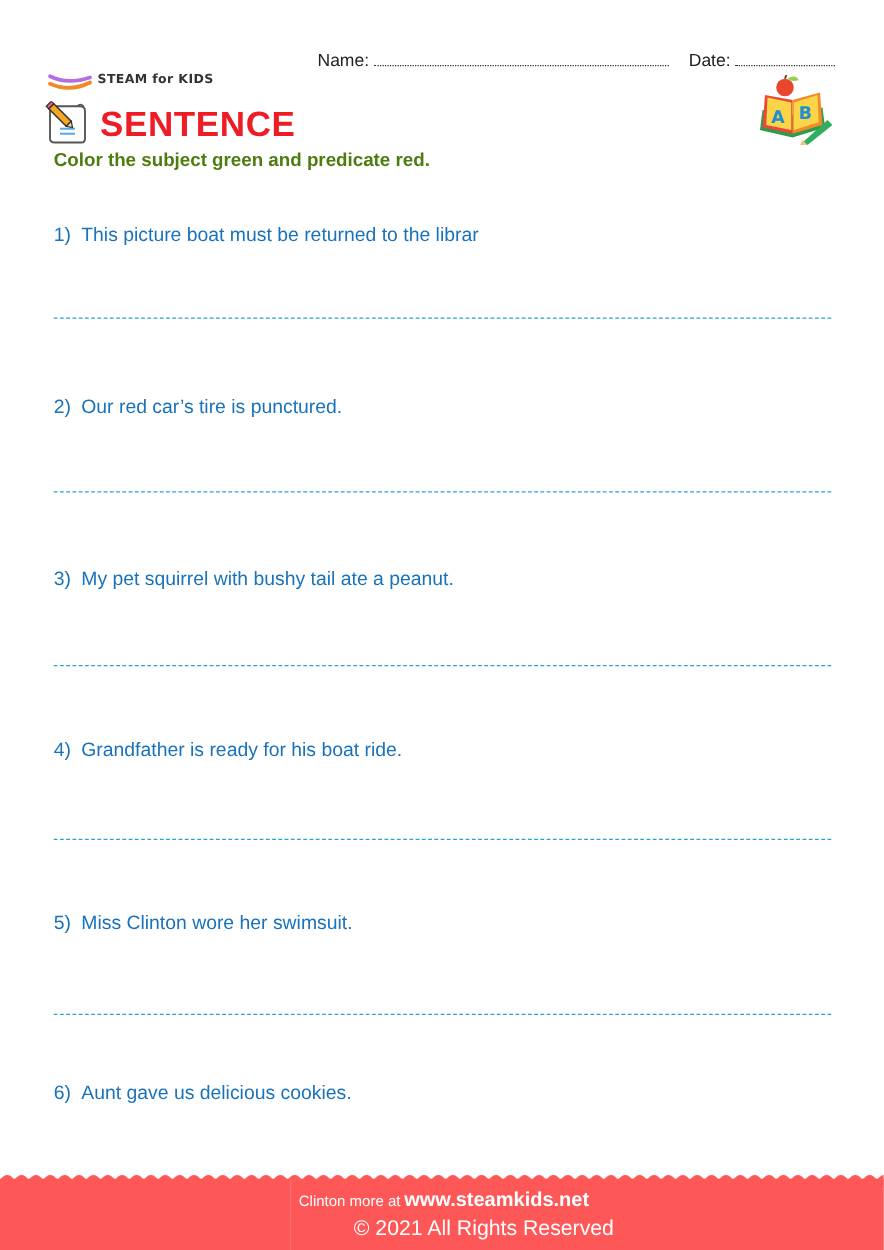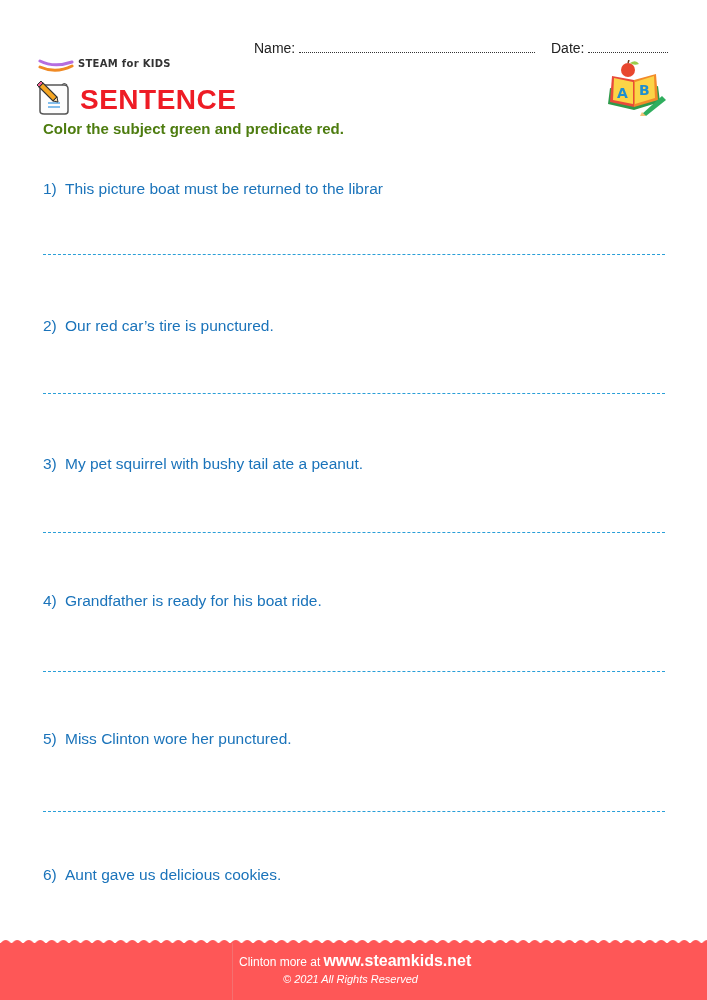--- a/index.html
+++ b/index.html
@@ -27,21 +27,21 @@
 
     .question { position: absolute; left: 43px; font-size: 15.5px; color: #1a73ba; white-space: nowrap; }
     .q-num { display: inline-block; width: 22px; }
     .answer-line { position: absolute; left: 43px; width: 622px; height: 0; border-top: 1.5px dashed #2a9fd8; }
 
     .footer { position: absolute; left: 0; top: 943px; width: 707px; height: 57px; background: #fe5757; }
     .footer-scallop { position: absolute; left: 0; top: 936px; width: 707px; height: 12px; }
     .footer-divider { position: absolute; left: 232px; top: 943px; width: 1px; height: 57px; background: #f47070; }
     .footer-line1 { position: absolute; left: 239px; top: 952px; font-size: 12px; color: #fff; white-space: nowrap; }
     .footer-line1 b { font-size: 16px; font-weight: bold; margin-left: 3px; }
-    .footer-line2 { position: absolute; left: 283px; top: 973px; font-size: 11px; color: #fff; font-style: italic; white-space: nowrap; }
+    .footer-line2 { position: absolute; left: 283px; top: 973px; font-size: 17px; color: #fff; white-space: nowrap; }
   </style>
 </head>
 <body>
 
 <div class="logo">
   <svg class="logo-swoosh" viewBox="0 0 36 16">
     <path d="M2 3 Q16 10 34 4" stroke="#b56ee0" stroke-width="3" fill="none" stroke-linecap="round"></path>
     <path d="M2 9 Q18 16 34 8" stroke="#f08a24" stroke-width="3" fill="none" stroke-linecap="round"></path>
   </svg>
   <div class="logo-sub">STEAM for KIDS</div>
@@ -95,21 +95,21 @@
   <span class="q-num">3)</span><span>My pet squirrel with bushy tail ate a peanut.</span>
 </div>
 <div class="answer-line" style="top:532px"></div>
 
 <div class="question" style="top:592px">
   <span class="q-num">4)</span><span>Grandfather is ready for his boat ride.</span>
 </div>
 <div class="answer-line" style="top:671px"></div>
 
 <div class="question" style="top:730px">
-  <span class="q-num">5)</span><span>Miss Clinton wore her punctured.</span>
+  <span class="q-num">5)</span><span>Miss Clinton wore her swimsuit.</span>
 </div>
 <div class="answer-line" style="top:811px"></div>
 
 <div class="question" style="top:866px">
   <span class="q-num">6)</span><span>Aunt gave us delicious cookies.</span>
 </div>
 
 <svg class="footer-scallop" viewBox="0 0 707 12" preserveAspectRatio="none">
   <defs>
     <pattern id="scal" x="0" y="0" width="11.5" height="12" patternUnits="userSpaceOnUse">

